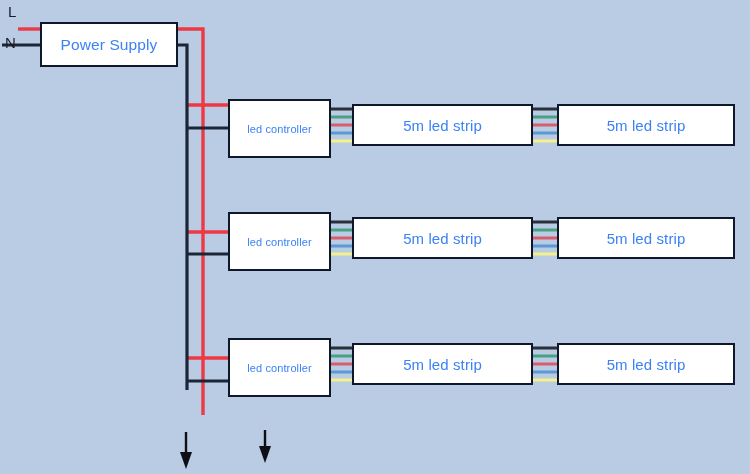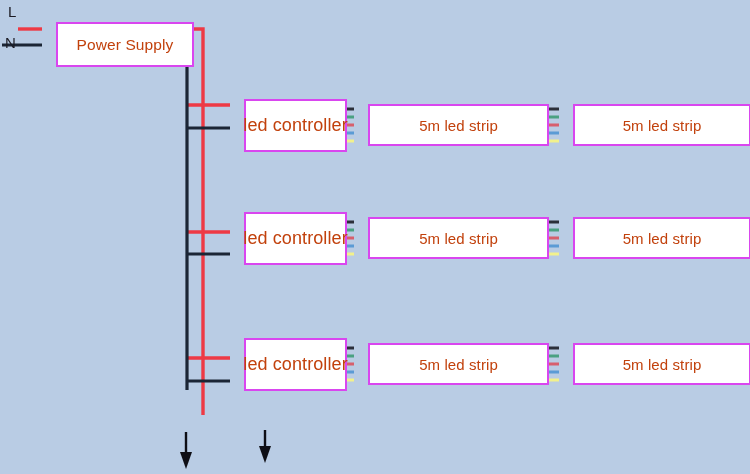--- a/index.html
+++ b/index.html
@@ -21,40 +21,39 @@
     position: absolute;
     left: 0;
     top: 0;
     width: 750px;
     height: 474px;
   }
   .node-box {
     position: absolute;
     box-sizing: border-box;
     background: #ffffff;
-    border: 2px solid #d946ef;
+    border: 2px solid #0f172a;
     display: flex;
     align-items: center;
     justify-content: center;
-    color: #c2410c;
+    color: #3b82f6;
     letter-spacing: 0.1px;
     white-space: nowrap;
-    margin-left: 16px;
   }
   .psu-box {
     left: 40px;
     top: 22px;
     width: 138px;
     height: 45px;
     font-size: 15.5px;
   }
   .ctrl-box {
     width: 103px;
-    height: 53px;
-    font-size: 18px;
+    height: 59px;
+    font-size: 11px;
   }
   .strip-box {
     height: 42px;
     font-size: 15px;
   }
   .terminal-label {
     position: absolute;
     font-size: 15px;
     color: #1b1b24;
     line-height: 1;

